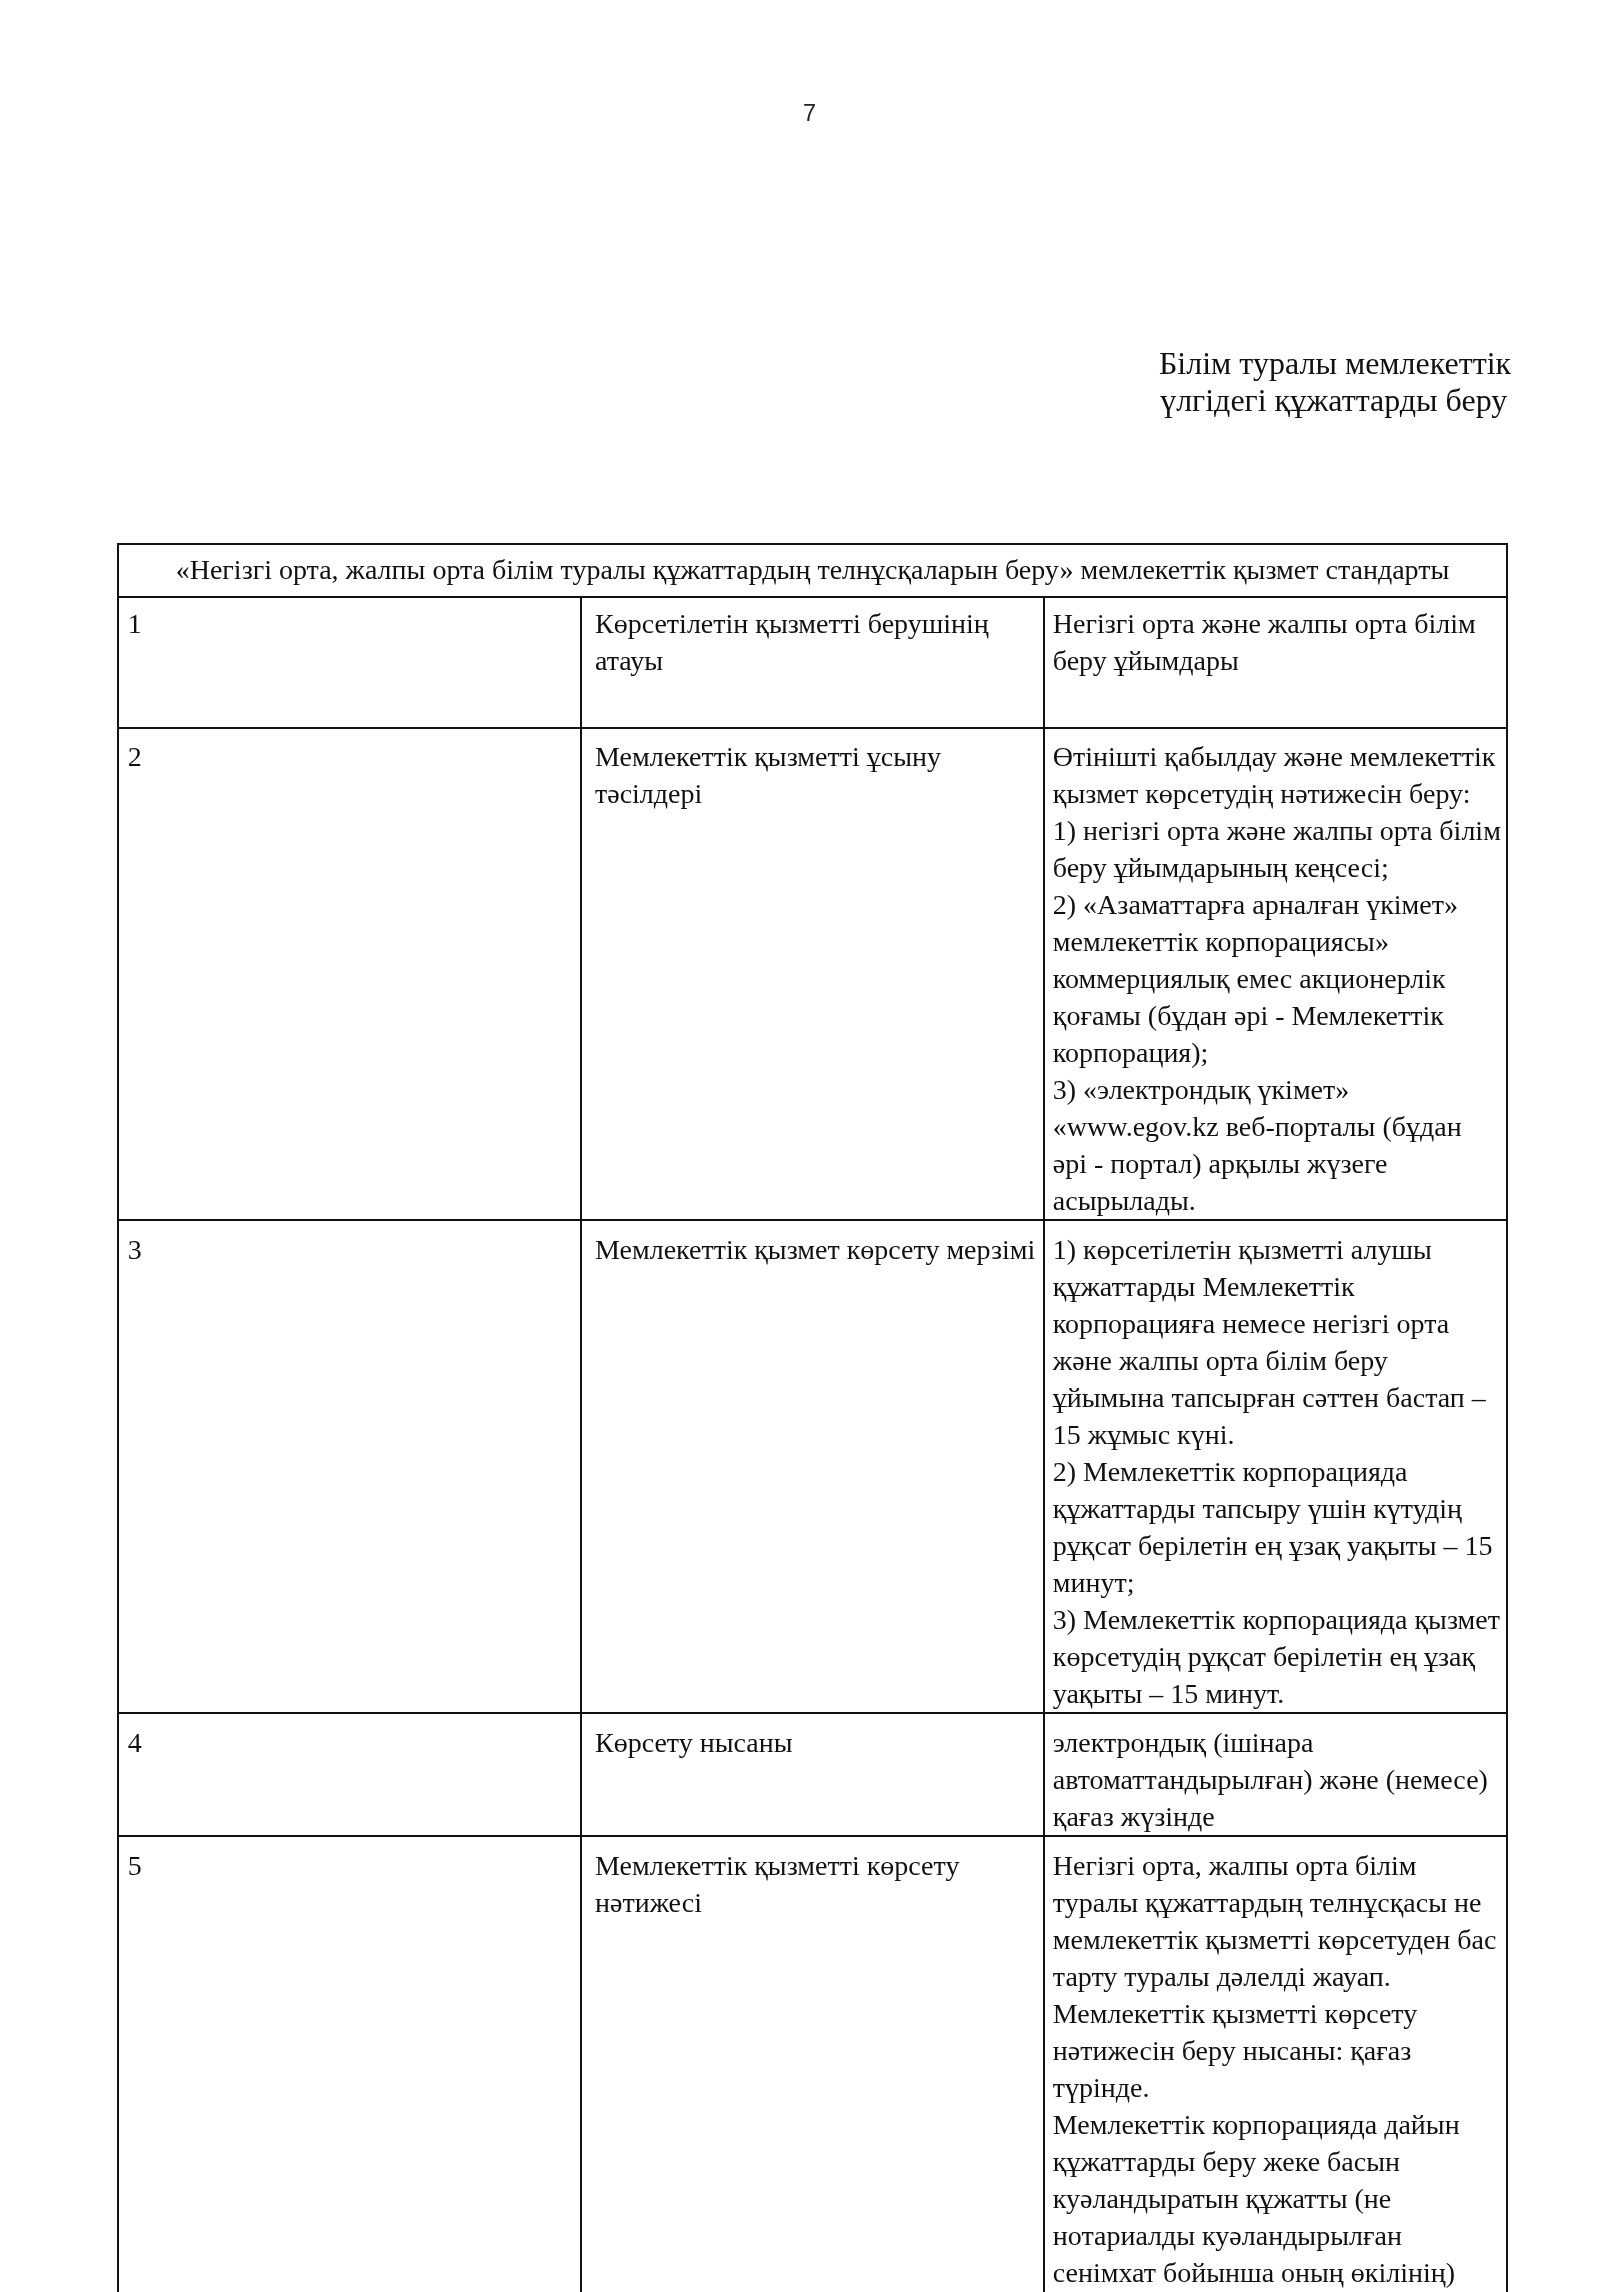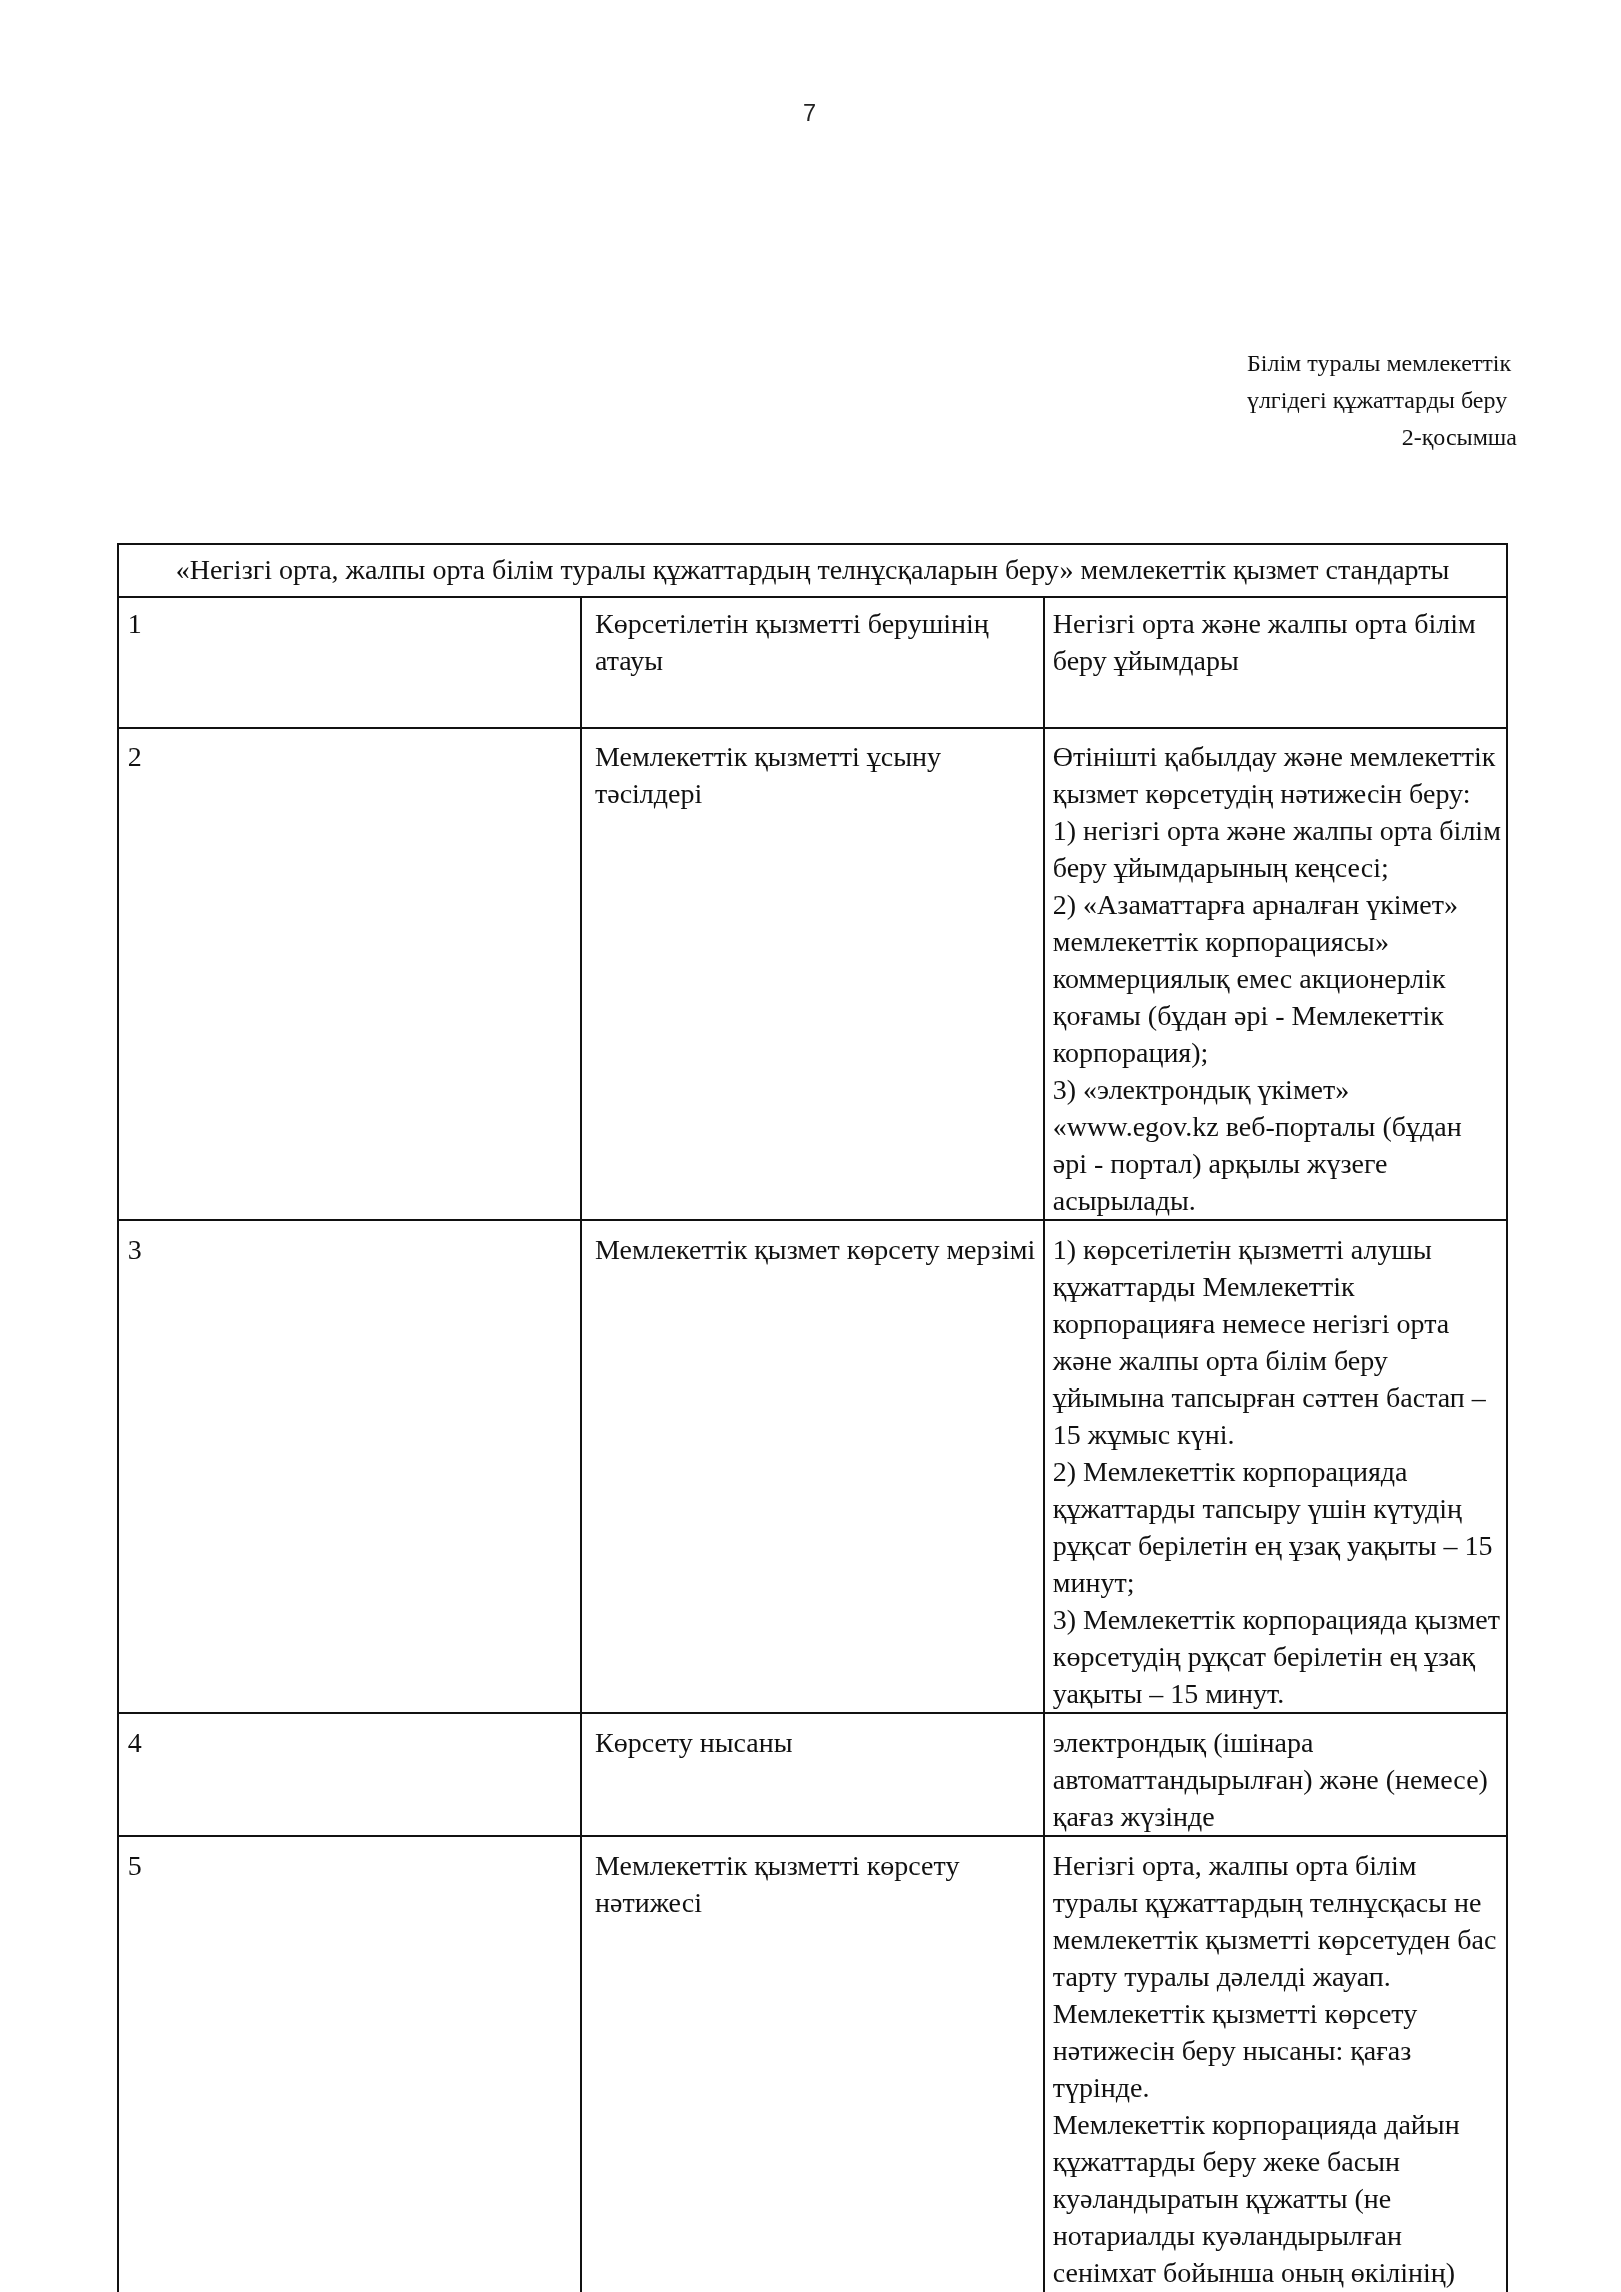--- a/index.html
+++ b/index.html
@@ -10,21 +10,21 @@
   }
   .page-number {
     position: absolute; left: 0; width: 1621px; top: 100px;
     text-align: center; font-family: "Liberation Sans", "DejaVu Sans", sans-serif;
     font-size: 23.5px; color: #222;
     padding-left: 0; 
   }
   .page-number span { position: relative; left: -1px; }
   .annex {
     position: absolute; top: 345px; left: 1078px; width: 439px;
-    font-size: 24px; line-height: 37px; text-align: right;
+    font-size: 32px; line-height: 37px; text-align: right;
   }
   .annex div { white-space: nowrap; }
   .annex .l1 { padding-right: 5.9px; }
   .annex .l2 { padding-right: 9.8px; }
   table.std {
     position: absolute; left: 117px; top: 543px; width: 1391px;
     border-collapse: collapse; table-layout: fixed;
     font-size: 28px; line-height: 37px;
   }
   table.std td {
@@ -42,21 +42,20 @@
   .line { display: block; }
 </style>
 </head>
 <body>
 
 <div class="page-number"><span>7</span></div>
 
 <div class="annex">
   <div class="l1">Білім туралы мемлекеттік</div>
   <div class="l2">үлгідегі құжаттарды беру</div>
-  <div>2-қосымша</div>
 </div>
 
 <table class="std">
   <tbody>
       <tr>
     <td class="title-cell" colspan="3">«Негізгі орта, жалпы орта білім туралы құжаттардың телнұсқаларын беру» мемлекеттік қызмет стандарты</td>
   </tr>
 
   <tr class="r1">
     <td class="num">1</td>

